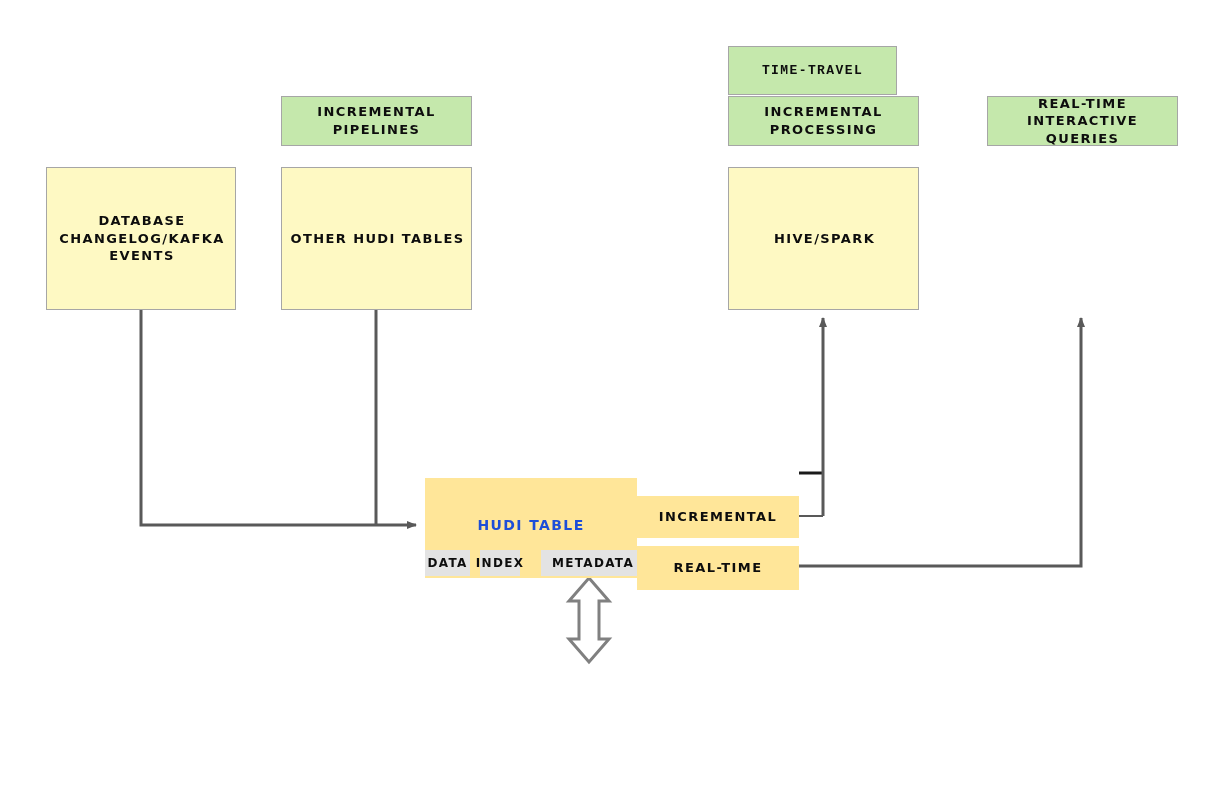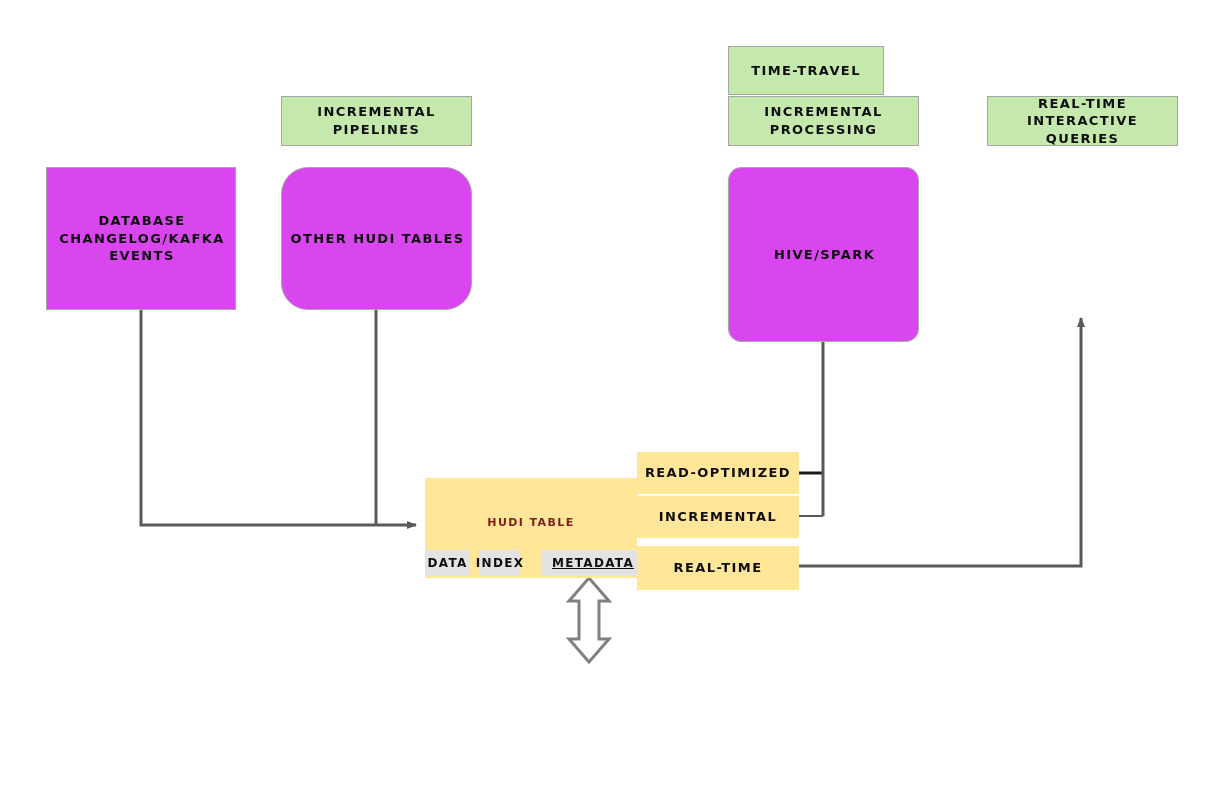--- a/index.html
+++ b/index.html
@@ -28,45 +28,45 @@
     border: 1px solid #a6a6a6;
     color: #0d0d0d;
     font-weight: bold;
     letter-spacing: 1.4px;
     line-height: 1.35;
     font-size: 13px;
     text-transform: uppercase;
     padding: 2px 6px;
   }
   .node.green { background: #c5e8ac; }
-  .node.blue  { background: #d946ef; padding-left: 8px; }
+  .node.blue  { background: #fef9c3; padding-left: 8px; }
   .node.yellow{ background: #ffe699; }
   .node.gray  { background: #e6e6e6; }
 
   .subchip {
     position: absolute;
     box-sizing: border-box;
     background: #e3e3e3;
     border: none;
     display: flex;
     align-items: center;
     justify-content: center;
     font-size: 12px;
     font-weight: bold;
     letter-spacing: 1.3px;
     color: #0d0d0d;
     text-transform: uppercase;
   }
 
   .hudi-label {
     position: absolute;
-    font-size: 11px;
+    font-size: 14px;
     font-weight: bold;
     letter-spacing: 1.4px;
-    color: #7f1d1d;
+    color: #1d4ed8;
     text-transform: uppercase;
     text-align: center;
   }
 
   svg.edges {
     position: absolute;
     left: 0;
     top: 0;
     width: 1224px;
     height: 804px;
@@ -100,43 +100,42 @@
   </svg>
 
 
   <div class="node blue twoline" style="left:46px; top:167px; width:190px; height:143px;">DATABASE
 CHANGELOG/KAFKA
 EVENTS</div>
 
   <div class="node green twoline" style="left:281px; top:96px; width:191px; height:50px;">INCREMENTAL
 PIPELINES</div>
 
-  <div class="node blue twoline" style="left:281px; top:167px; width:191px; height:143px;border-radius:27px;">OTHER HUDI TABLES</div>
+  <div class="node blue twoline" style="left:281px; top:167px; width:191px; height:143px;">OTHER HUDI TABLES</div>
 
-  <div class="node green twoline" style="left:728px; top:46px; width:156px; height:49px;">TIME-TRAVEL</div>
+  <div class="node green twoline" style="left:728px; top:46px; width:169px; height:49px;font-family:Liberation Mono, monospace;">TIME-TRAVEL</div>
 
   <div class="node green twoline" style="left:728px; top:96px; width:191px; height:50px;">INCREMENTAL
 PROCESSING</div>
 
-  <div class="node blue twoline" style="left:728px; top:167px; width:191px; height:175px;border-radius:13px;">HIVE/SPARK</div>
+  <div class="node blue twoline" style="left:728px; top:167px; width:191px; height:143px;">HIVE/SPARK</div>
 
   <div class="node green twoline" style="left:987px; top:96px; width:191px; height:50px;">REAL-TIME
 INTERACTIVE QUERIES</div>
 
 
   <div class="node yellow" style="left:425px; top:478px; width:212px; height:100px; border:none;">
     <span class="hudi-label" style="left:0; right:0; top:38px;">HUDI TABLE</span>
   </div>
 
   <div class="subchip" style="left:425px; top:550px; width:45px; height:26px;">DATA</div>
 
   <div class="subchip" style="left:480px; top:550px; width:40px; height:26px;">INDEX</div>
 
-  <div class="subchip" style="left:541px; top:550px; width:104px; height:26px;text-decoration:underline;">METADATA</div>
+  <div class="subchip" style="left:541px; top:550px; width:104px; height:26px;">METADATA</div>
 
-  <div class="node yellow" style="left:637px; top:452px; width:162px; height:42px; border:none;">READ-OPTIMIZED</div>
 
   <div class="node yellow" style="left:637px; top:496px; width:162px; height:42px; border:none;">INCREMENTAL</div>
 
   <div class="node yellow" style="left:637px; top:546px; width:162px; height:44px; border:none;">REAL-TIME</div>
 
 
 </div>
 
 </body></html>

